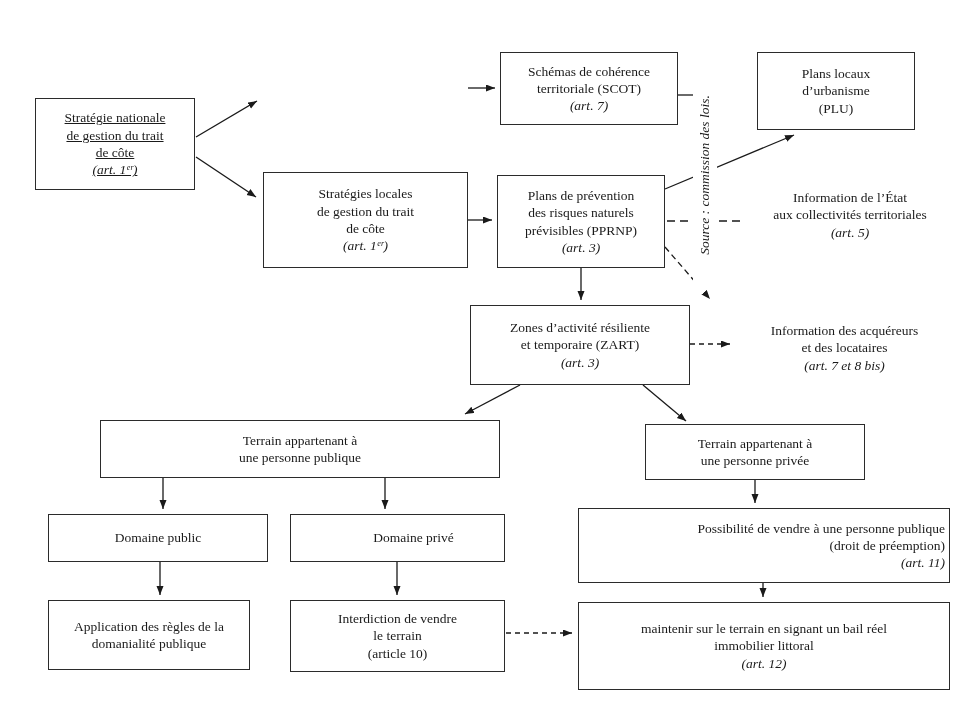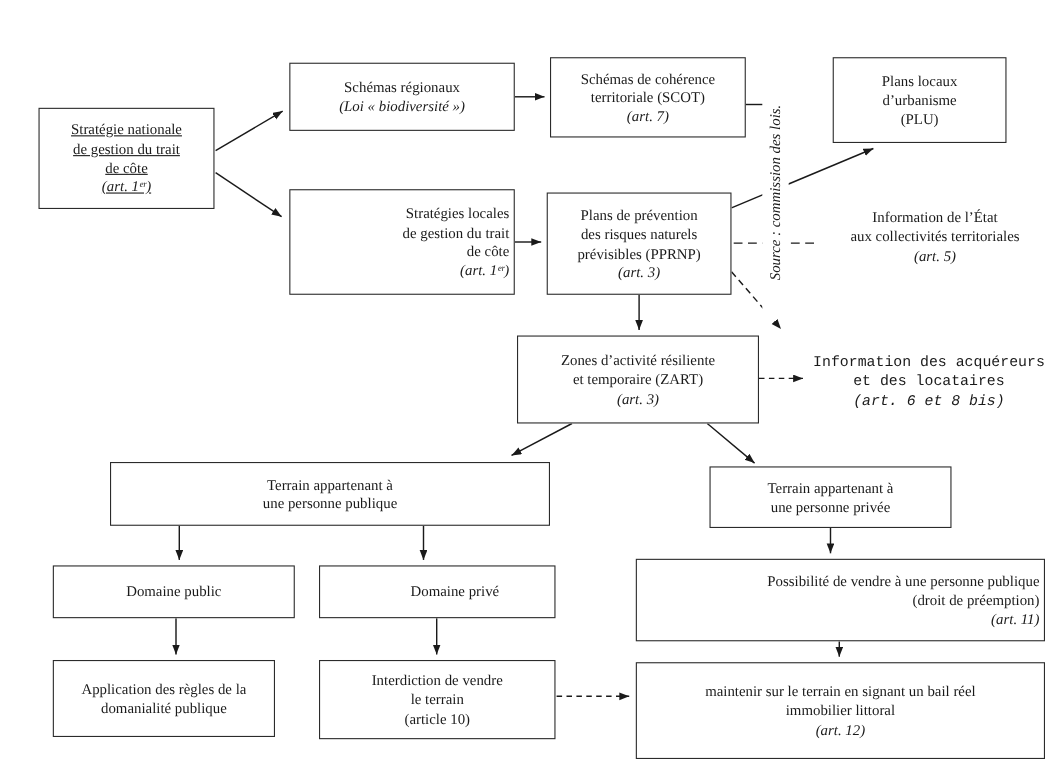--- a/index.html
+++ b/index.html
@@ -68,35 +68,31 @@
       <line x1="506" y1="633" x2="572" y2="633" stroke-dasharray="5 4" marker-end="url(#ah)"></line>
     </g>
   </svg>
 
   <div class="node boxed" style="left:35px;top:98px;width:160px;height:92px;text-decoration:underline;">
       <div class="ln">Stratégie nationale</div>
       <div class="ln">de gestion du trait</div>
       <div class="ln">de côte</div>
       <div class="ln it">(art. 1ᵉʳ)</div>
     </div>
-  <div class="node boxed" style="left:263px;top:57px;width:205px;height:62px;">
-      <div class="ln">Schémas régionaux</div>
-      <div class="ln it">(Loi « biodiversité »)</div>
-    </div>
   <div class="node boxed" style="left:500px;top:52px;width:178px;height:73px;">
       <div class="ln">Schémas de cohérence</div>
       <div class="ln">territoriale (SCOT)</div>
       <div class="ln it">(art. 7)</div>
     </div>
   <div class="node boxed" style="left:757px;top:52px;width:158px;height:78px;">
       <div class="ln">Plans locaux</div>
       <div class="ln">d’urbanisme</div>
       <div class="ln">(PLU)</div>
     </div>
-  <div class="node boxed" style="left:263px;top:172px;width:205px;height:96px;align-items:flex-end;">
+  <div class="node boxed" style="left:263px;top:172px;width:205px;height:96px;">
       <div class="ln">Stratégies locales</div>
       <div class="ln">de gestion du trait</div>
       <div class="ln">de côte</div>
       <div class="ln it">(art. 1ᵉʳ)</div>
     </div>
   <div class="node boxed" style="left:497px;top:175px;width:168px;height:93px;">
       <div class="ln">Plans de prévention</div>
       <div class="ln">des risques naturels</div>
       <div class="ln">prévisibles (PPRNP)</div>
       <div class="ln it">(art. 3)</div>
@@ -104,24 +100,24 @@
   <div class="node" style="left:745px;top:185px;width:210px;height:60px;background:transparent;">
       <div class="ln">Information de l’État</div>
       <div class="ln">aux collectivités territoriales</div>
       <div class="ln it">(art. 5)</div>
     </div>
   <div class="node boxed" style="left:470px;top:305px;width:220px;height:80px;">
       <div class="ln">Zones d’activité résiliente</div>
       <div class="ln">et temporaire (ZART)</div>
       <div class="ln it">(art. 3)</div>
     </div>
-  <div class="node" style="left:737px;top:318px;width:215px;height:60px;background:transparent;font-family:Liberation Mono, monospace;">
+  <div class="node" style="left:737px;top:318px;width:215px;height:60px;background:transparent;">
       <div class="ln">Information des acquéreurs</div>
       <div class="ln">et des locataires</div>
-      <div class="ln it">(art. 6 et 8 bis)</div>
+      <div class="ln it">(art. 7 et 8 bis)</div>
     </div>
   <div class="node boxed" style="left:100px;top:420px;width:400px;height:58px;">
       <div class="ln">Terrain appartenant à</div>
       <div class="ln">une personne publique</div>
     </div>
   <div class="node boxed" style="left:645px;top:424px;width:220px;height:56px;">
       <div class="ln">Terrain appartenant à</div>
       <div class="ln">une personne privée</div>
     </div>
   <div class="node boxed" style="left:48px;top:514px;width:220px;height:48px;justify-content:center;">

